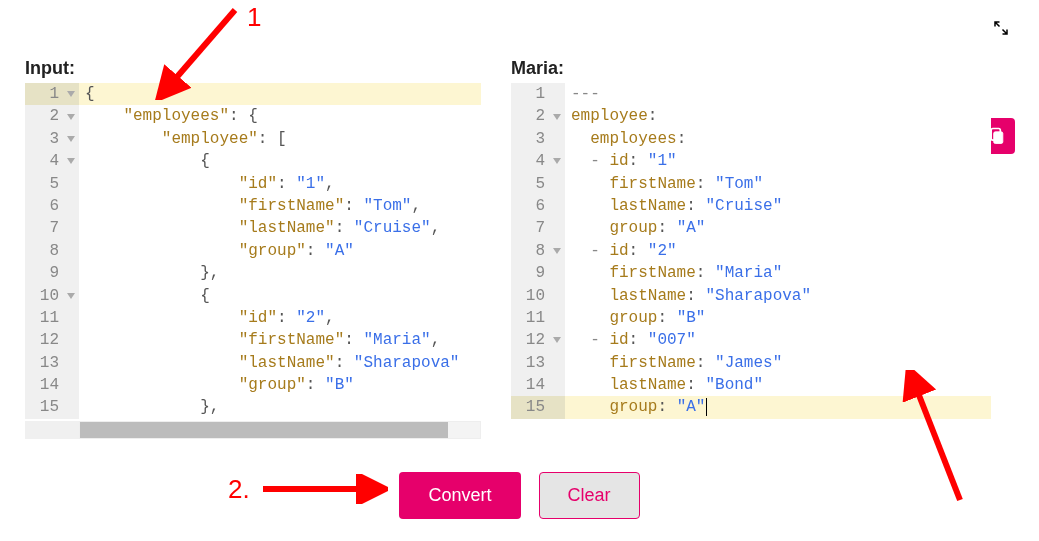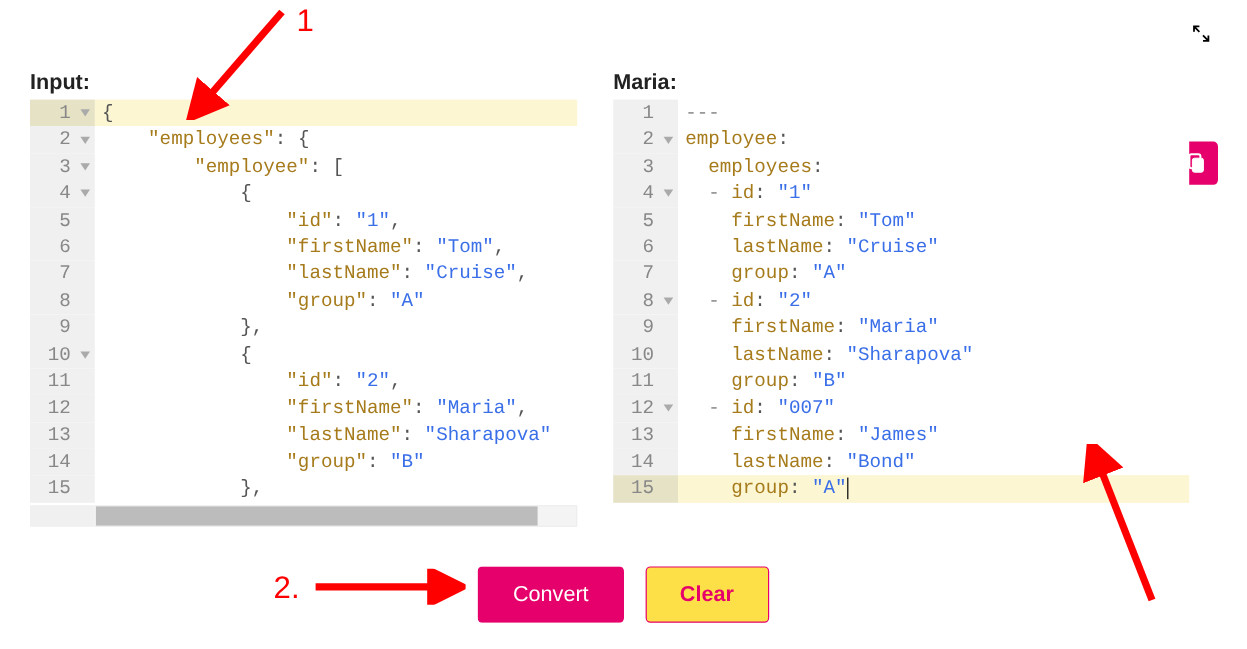--- a/index.html
+++ b/index.html
@@ -152,24 +152,23 @@
     border-radius: 4px;
     border: 1px solid transparent;
     cursor: pointer;
     font-family: inherit;
   }
   .btn-primary {
     background: #e6006b;
     color: #fff;
   }
   .btn-secondary {
-    background: #fde047;
+    background: #e5e5e5;
     color: #e6006b;
     border-color: #e6006b;
-    font-weight: bold;
   }
 
   
   .anno {
     position: absolute;
     pointer-events: none;
     color: #ff0000;
     font-family: Arial, sans-serif;
   }
   .anno-label {

